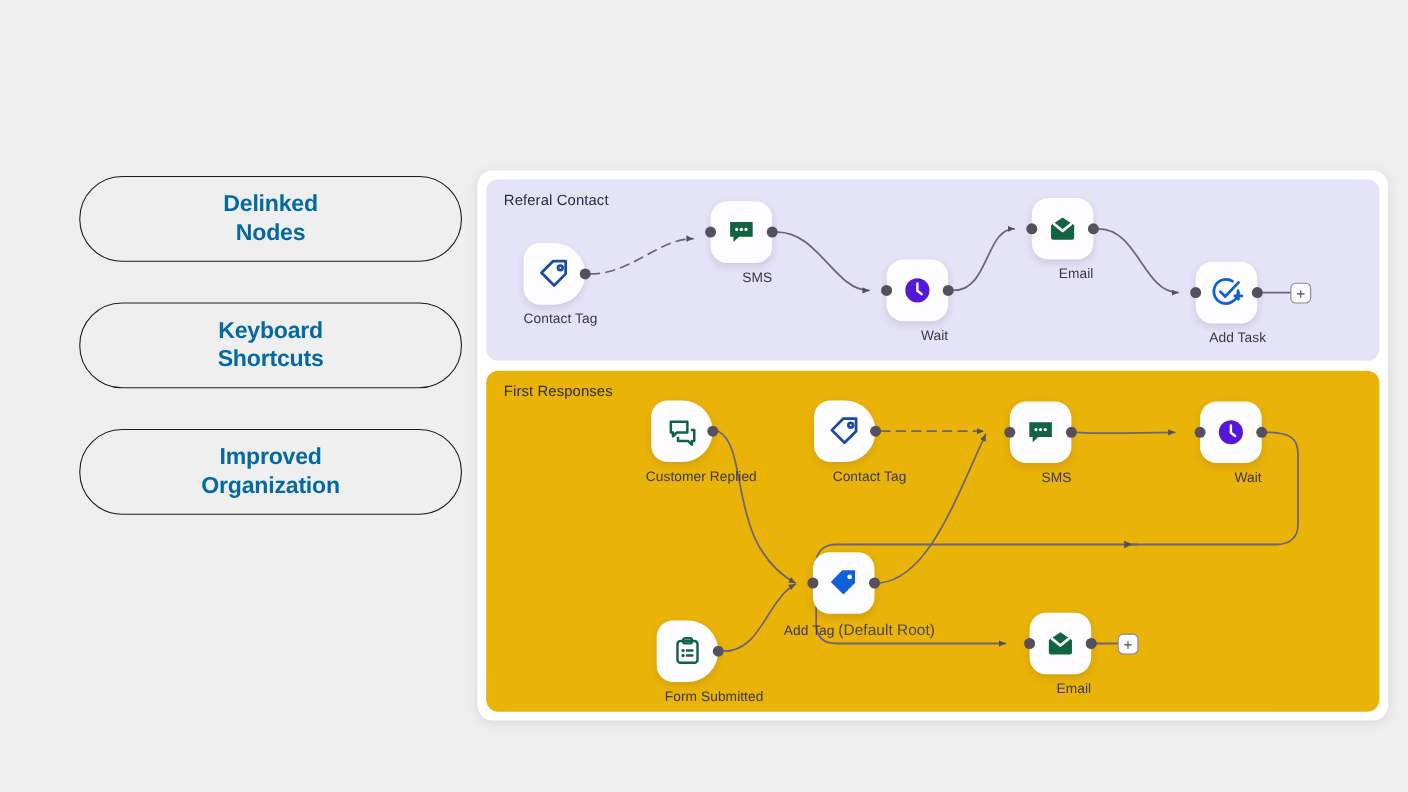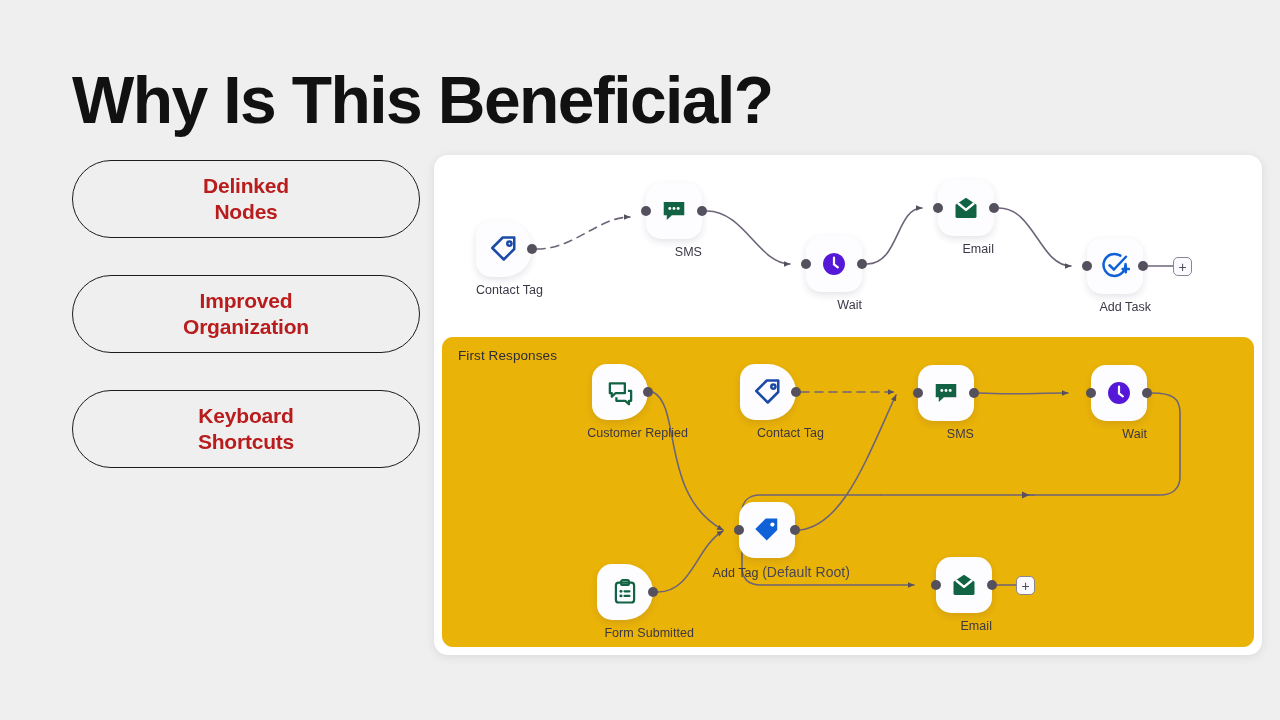--- a/index.html
+++ b/index.html
@@ -34,21 +34,21 @@
     background: #f0efef;
     display: flex;
     align-items: center;
     justify-content: center;
     text-align: center;
     margin-bottom: 37px;
   }
   .pill-label {
     font-size: 21px;
     font-weight: 700;
-    color: #b91c1c;
+    color: #0369a1;
     line-height: 1.24;
     letter-spacing: -0.2px;
   }
 
   
   .canvas-shell {
     position: absolute;
     left: 434px; top: 155px;
     width: 828px; height: 500px;
     background: #ffffff;
@@ -140,36 +140,38 @@
     line-height: 1;
     color: #4e4a58;
     font-family: "Liberation Sans", sans-serif;
   }
 </style>
 </head>
 <body>
 
 <div id="root">
 
-  <div class="page-title">Why Is This Beneficial?</div>
 
   <div class="pill-list">
     <div class="pill">
       <span class="pill-label">Delinked<br>Nodes</span>
     </div>
     <div class="pill">
+      <span class="pill-label">Keyboard<br>Shortcuts</span>
+    </div>
+    <div class="pill">
       <span class="pill-label">Improved<br>Organization</span>
     </div>
-    <div class="pill">
-      <span class="pill-label">Keyboard<br>Shortcuts</span>
-    </div>
   </div>
 
   <div class="canvas-shell">
 
+    <div class="flow-panel" id="panel-referral">
+      <div class="panel-title">Referal Contact</div>
+    </div>
 
     <div class="flow-panel" id="panel-first">
       <div class="panel-title">First Responses</div>
     </div>
 
     <svg class="edge-layer" viewBox="0 0 828 500">
       <defs>
         <marker id="arw" markerWidth="7" markerHeight="7" refX="6" refY="3.2" orient="auto" markerUnits="userSpaceOnUse">
           <path d="M0,0.4 L6.4,3.2 L0,6 z" fill="#55505e"></path>
         </marker>

